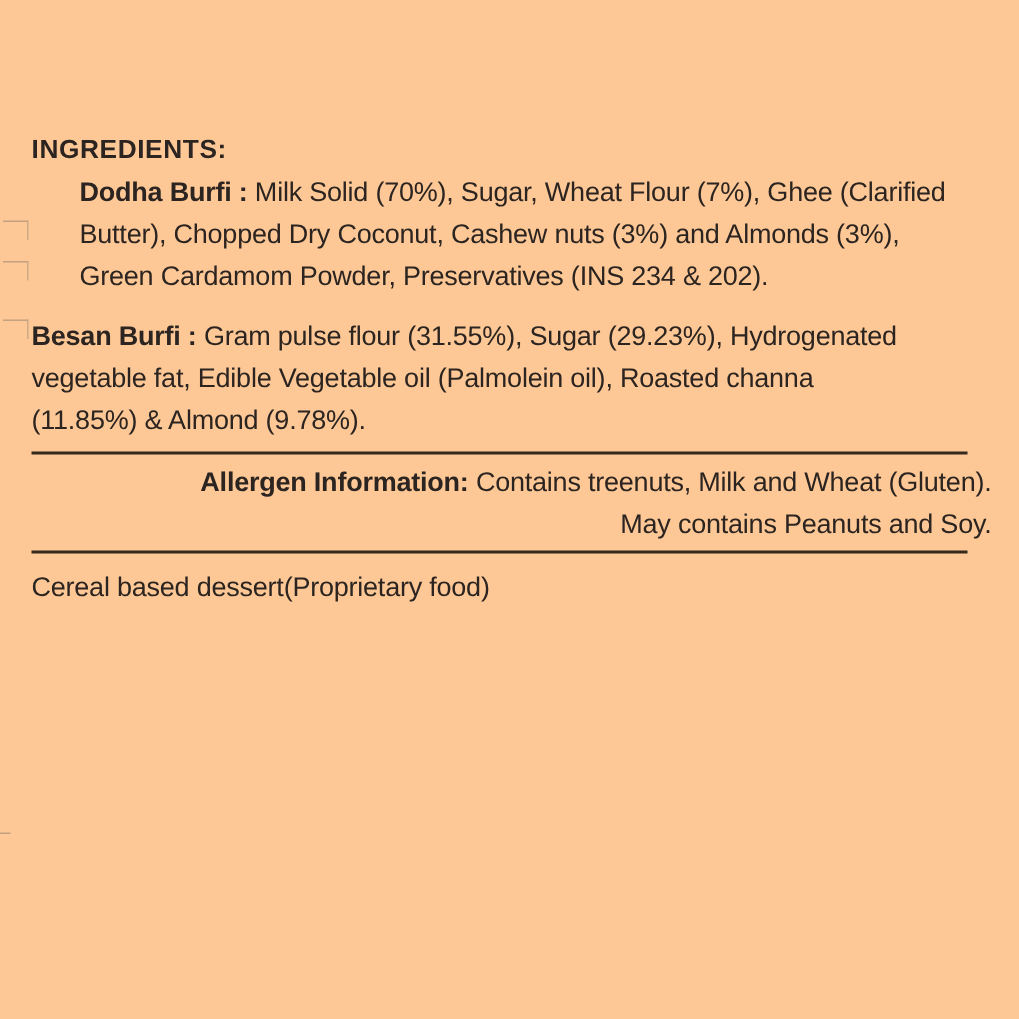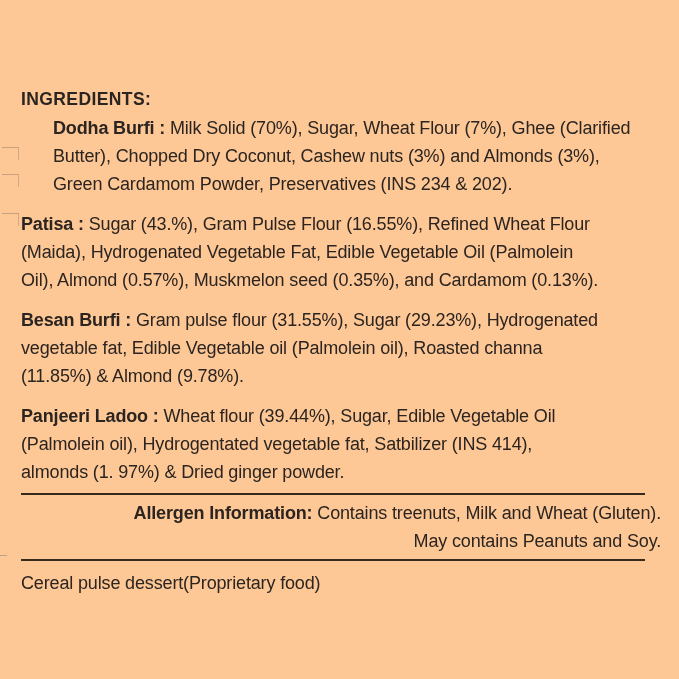--- a/index.html
+++ b/index.html
@@ -68,51 +68,39 @@
 
   <div class="ing-heading">INGREDIENTS:</div>
 
   <p class="section first">
     <strong>Dodha Burfi :</strong>
     <span class="rest">Milk Solid (70%), Sugar, Wheat Flour (7%), Ghee (Clarified
 Butter), Chopped Dry Coconut, Cashew nuts (3%) and Almonds (3%),
 Green Cardamom Powder, Preservatives (INS 234 &amp; 202).</span>
   </p>
 
-  <p class="section">
-    <strong>Patisa :</strong>
-    <span class="rest">Sugar (43.%), Gram Pulse Flour (16.55%), Refined Wheat Flour
-(Maida), Hydrogenated Vegetable Fat, Edible Vegetable Oil (Palmolein
-Oil), Almond (0.57%), Muskmelon seed (0.35%), and Cardamom (0.13%).</span>
-  </p>
 
   <p class="section">
     <strong>Besan Burfi :</strong>
     <span class="rest">Gram pulse flour (31.55%), Sugar (29.23%), Hydrogenated
 vegetable fat, Edible Vegetable oil (Palmolein oil), Roasted channa
 (11.85%) &amp; Almond (9.78%).</span>
   </p>
 
-  <p class="section">
-    <strong>Panjeeri Ladoo :</strong>
-    <span class="rest">Wheat flour (39.44%), Sugar, Edible Vegetable Oil
-(Palmolein oil), Hydrogentated vegetable fat, Satbilizer (INS 414),
-almonds (1. 97%) &amp; Dried ginger powder.</span>
-  </p>
 
   <div class="rule top"></div>
 
   <p class="section allergen">
     <strong>Allergen Information:</strong>
     <span class="rest">Contains treenuts, Milk and Wheat (Gluten).
 May contains Peanuts and Soy.</span>
   </p>
 
   <div class="rule bottom"></div>
 
-  <p class="footer-note">Cereal pulse dessert(Proprietary food)</p>
+  <p class="footer-note">Cereal based dessert(Proprietary food)</p>
 
 </div>
 
 <span class="artifact a1"></span>
 <span class="artifact a2"></span>
 <span class="artifact a3"></span>
 <span class="artifact a4"></span>
 
 </body></html>

